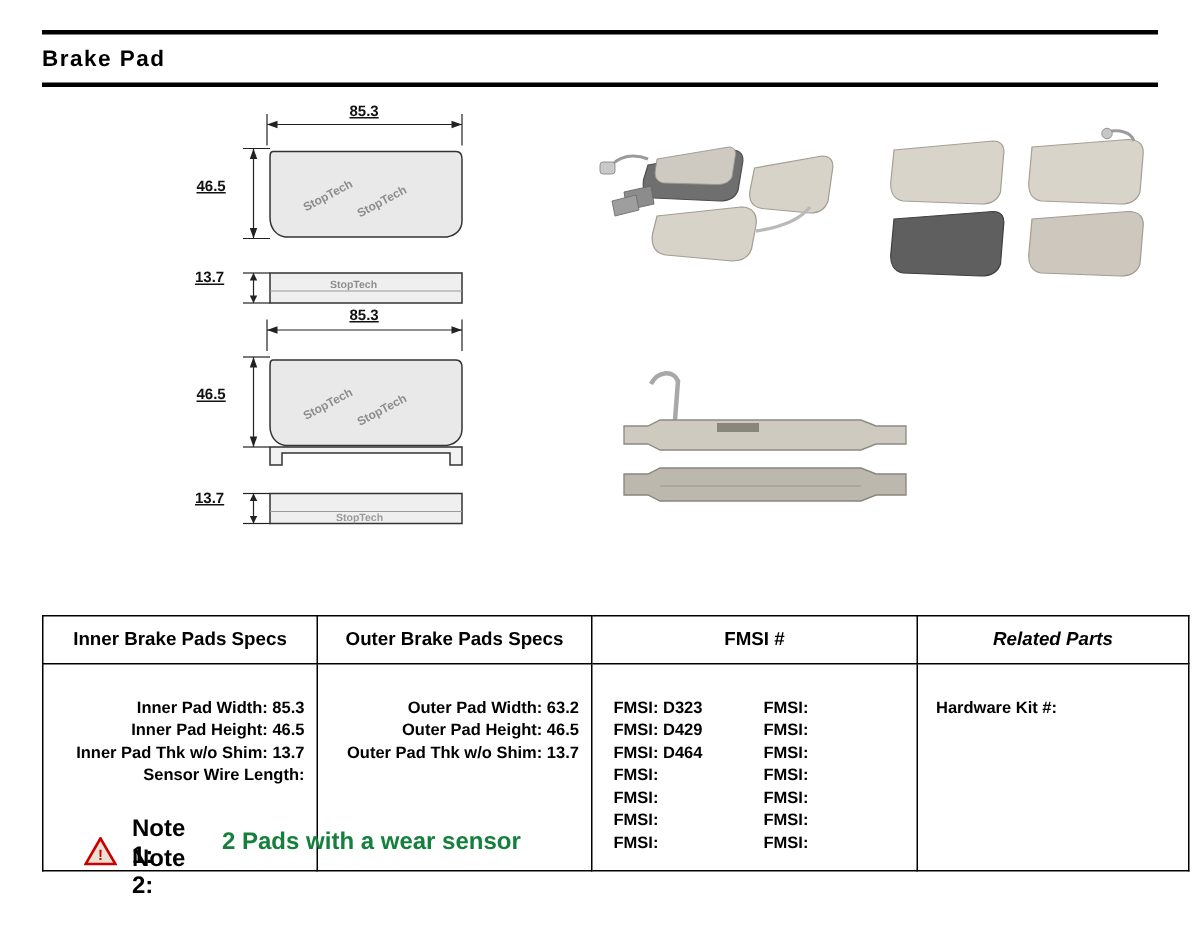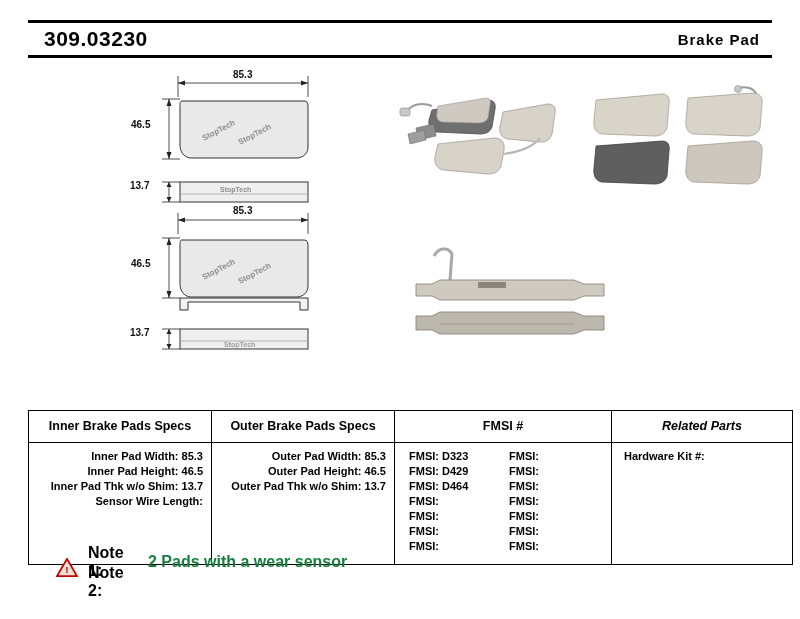--- a/index.html
+++ b/index.html
@@ -56,20 +56,21 @@
     top: 62px;
     width: 744px;
     height: 330px;
   }
   .dim-label {
     position: absolute;
     font-size: 10px;
     font-weight: bold;
     color: #111;
     white-space: nowrap;
+    text-decoration: underline;
   }
 
   .pad-svg { position: absolute; }
   table.spec {
     border-collapse: collapse;
     width: 744px;
     table-layout: fixed;
   }
   table.spec th {
     border: 1px solid #000;
@@ -77,21 +78,21 @@
     font-weight: bold;
     text-align: center;
     padding: 5px 2px 6px 2px;
     height: 20px;
   }
   table.spec td {
     border-left: 1px solid #000;
     border-right: 1px solid #000;
     border-bottom: 1px solid #000;
     vertical-align: top;
-    padding: 6px 8px 10px 8px;
+    padding: 22px 8px 10px 8px;
   }
   .spec-line {
     font-size: 11px;
     font-weight: bold;
     line-height: 15px;
     text-align: right;
     white-space: nowrap;
   }
   .fmsi-grid {
     display: flex;
@@ -135,21 +136,20 @@
     height: 19px;
   }
   .note-block { position: relative; padding-left: 32px; }
 </style>
 </head>
 <body>
 
 <div class="page">
 
   <div class="header">
-    <div class="header-part">309.03230</div>
     <div class="header-title">Brake Pad</div>
   </div>
 
   <div class="drawings">
 
     <svg class="pad-svg" style="left:100px; top:5px;" width="240" height="140" viewBox="0 0 240 140">
 
       <line x1="50" y1="30" x2="50" y2="9" stroke="#222" stroke-width="0.8"></line>
       <line x1="180" y1="30" x2="180" y2="9" stroke="#222" stroke-width="0.8"></line>
       <line x1="50" y1="16" x2="180" y2="16" stroke="#222" stroke-width="0.8"></line>
@@ -282,21 +282,21 @@
     </thead>
     <tbody>
       <tr>
         <td>
           <div class="spec-line">Inner Pad Width: 85.3</div>
           <div class="spec-line">Inner Pad Height: 46.5</div>
           <div class="spec-line">Inner Pad Thk w/o Shim: 13.7</div>
           <div class="spec-line">Sensor Wire Length:</div>
         </td>
         <td>
-          <div class="spec-line">Outer Pad Width: 85.3</div>
+          <div class="spec-line">Outer Pad Width: 63.2</div>
           <div class="spec-line">Outer Pad Height: 46.5</div>
           <div class="spec-line">Outer Pad Thk w/o Shim: 13.7</div>
         </td>
         <td>
           <div class="fmsi-grid">
             <div class="fmsi-col">
               <div class="fmsi-row">FMSI:  D323</div>
               <div class="fmsi-row">FMSI:  D429</div>
               <div class="fmsi-row">FMSI:  D464</div>
               <div class="fmsi-row">FMSI:</div>

